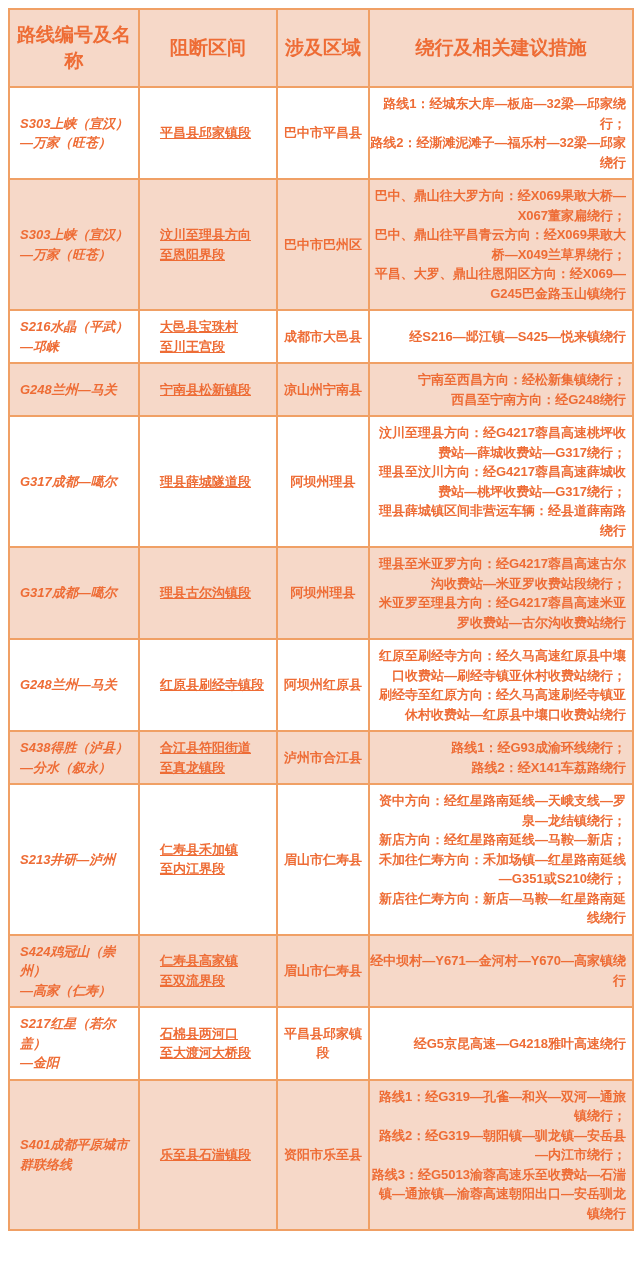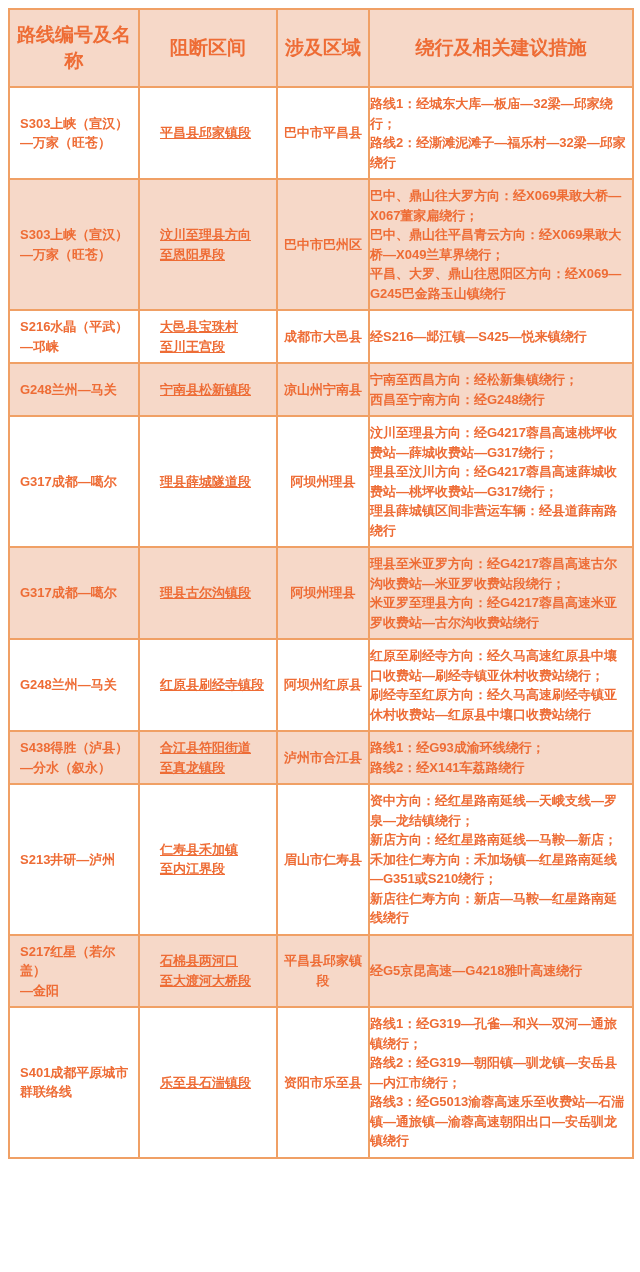--- a/index.html
+++ b/index.html
@@ -42,24 +42,24 @@
     text-align:center;
   }
   table.closure-table td{
     font-size:13px;
     line-height:1.5;
   }
   col.c1{width:130px}
   col.c2{width:138px}
   col.c3{width:92px}
   col.c4{width:264px}
-  td.col-route{  text-align:left;  padding:6px 4px 6px 10px; }
+  td.col-route{  text-align:left;  padding:6px 4px 6px 10px;font-style:italic; }
   td.col-section{text-align:left;  padding:6px 4px 6px 20px;text-decoration:underline; }
   td.col-region{ text-align:center;padding:6px 2px; }
-  td.col-detour{ text-align:left;  padding:6px 6px 6px 0; }
+  td.col-detour{ text-align:right;  padding:6px 6px 6px 0; }
   tbody tr:nth-child(odd) td{ background:var(--white-row-bg); }
   tbody tr:nth-child(even) td{ background:var(--alt-row-bg); }
 </style>
 </head>
 <body>
 
 <div class="page">
   <table class="closure-table">
     <colgroup>
       <col class="c1">
@@ -144,20 +144,28 @@
           <td class="col-route">S213井研—泸州</td>
           <td class="col-section">仁寿县禾加镇
 至内江界段</td>
           <td class="col-region">眉山市仁寿县</td>
           <td class="col-detour">资中方向：经红星路南延线—天峨支线—罗泉—龙结镇绕行；
 新店方向：经红星路南延线—马鞍—新店；
 禾加往仁寿方向：禾加场镇—红星路南延线—G351或S210绕行；
 新店往仁寿方向：新店—马鞍—红星路南延线绕行</td>
         </tr>
         <tr>
+          <td class="col-route">S424鸡冠山（崇州）
+—高家（仁寿）</td>
+          <td class="col-section">仁寿县高家镇
+至双流界段</td>
+          <td class="col-region">眉山市仁寿县</td>
+          <td class="col-detour">经中坝村—Y671—金河村—Y670—高家镇绕行</td>
+        </tr>
+        <tr>
           <td class="col-route">S217红星（若尔盖）
 —金阳</td>
           <td class="col-section">石棉县两河口
 至大渡河大桥段</td>
           <td class="col-region">平昌县邱家镇段</td>
           <td class="col-detour">经G5京昆高速—G4218雅叶高速绕行</td>
         </tr>
         <tr>
           <td class="col-route">S401成都平原城市
 群联络线</td>

